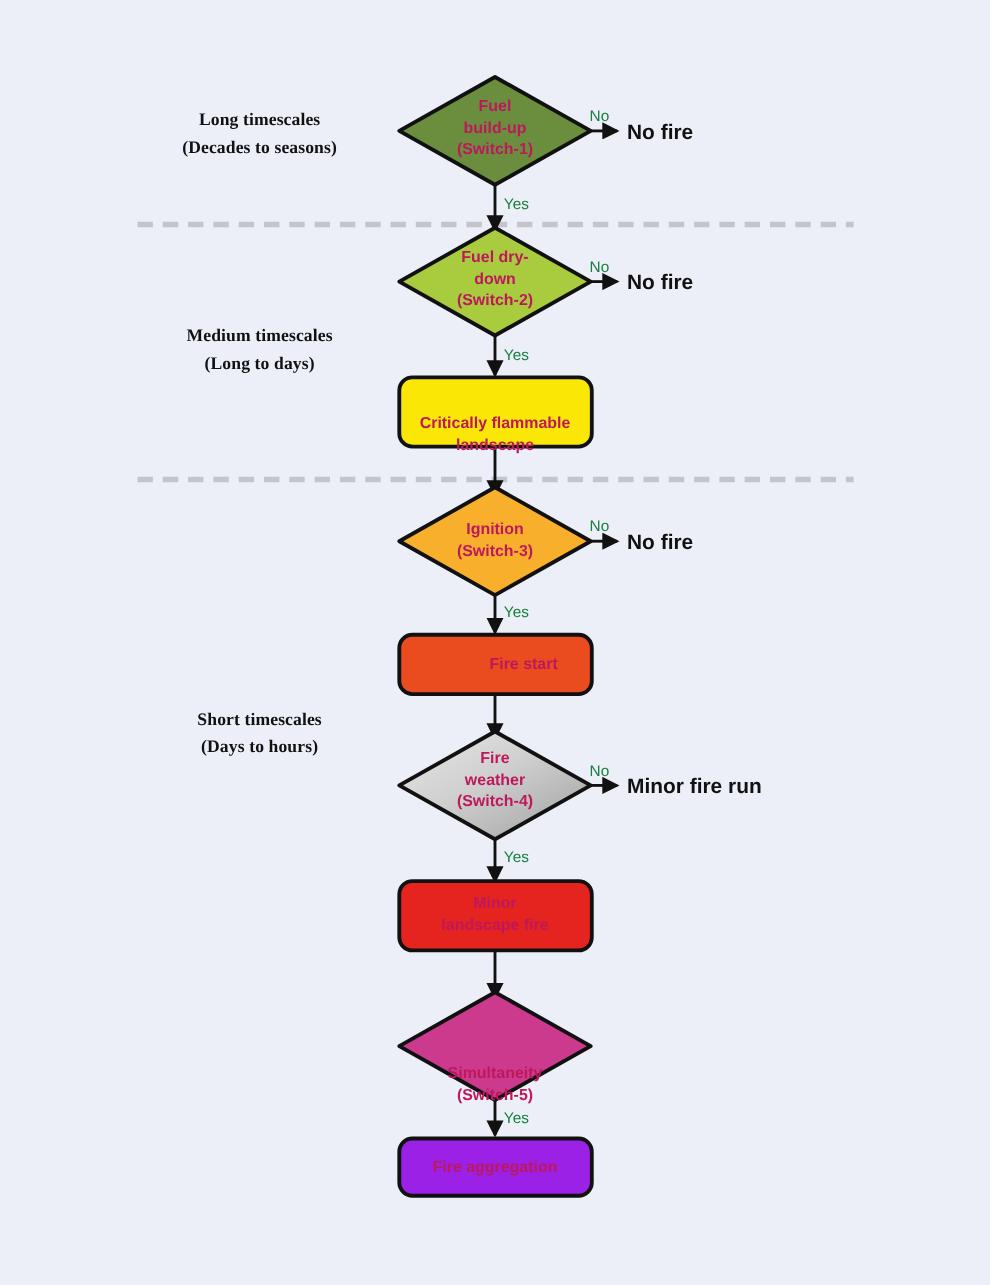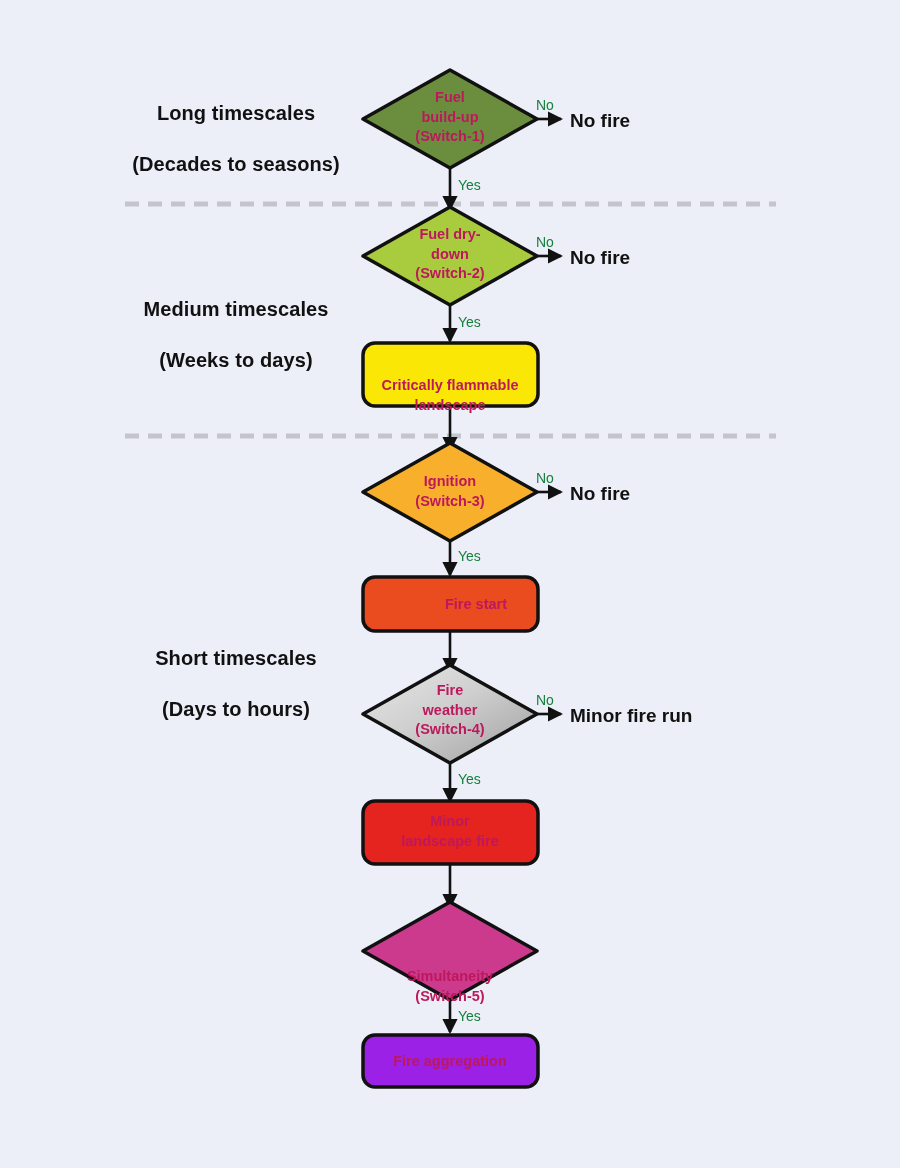--- a/index.html
+++ b/index.html
@@ -23,28 +23,29 @@
   .stage {
     position: absolute;
     left: 0; top: 0;
     width: 900px;
     height: 1168px;
   }
   
   .band-label {
     position: absolute;
     text-align: center;
-    font-size: 20px;
+    font-size: 16px;
     font-weight: bold;
     color: #111111;
     line-height: 1.55;
     width: 260px;
     letter-spacing: 0.1px;
-  }
-  .band-label .l2 { display:block;margin-top:20px; }
+    font-family: Liberation Serif, serif;
+  }
+  .band-label .l2 { display:block; }
   #band-long   { left: 106px; top: 98px; }
   #band-medium { left: 106px; top: 294px; }
   #band-short  { left: 106px; top: 643px; }
 
   
   .node-text {
     position: absolute;
     text-align: center;
     font-size: 14.5px;
     font-weight: bold;
@@ -136,21 +137,21 @@
 </svg>
 
 <div class="stage">
 
   <div class="band-label" id="band-long">
     <span>Long timescales</span>
     <span class="l2">(Decades to seasons)</span>
   </div>
   <div class="band-label" id="band-medium">
     <span>Medium timescales</span>
-    <span class="l2">(Weeks to days)</span>
+    <span class="l2">(Long to days)</span>
   </div>
   <div class="band-label" id="band-short">
     <span>Short timescales</span>
     <span class="l2">(Days to hours)</span>
   </div>
 
   <div class="node-text" style="left:365px; top:88px;">
     <span>Fuel</span>
     <span>build-up</span>
     <span>(Switch-1)</span>

